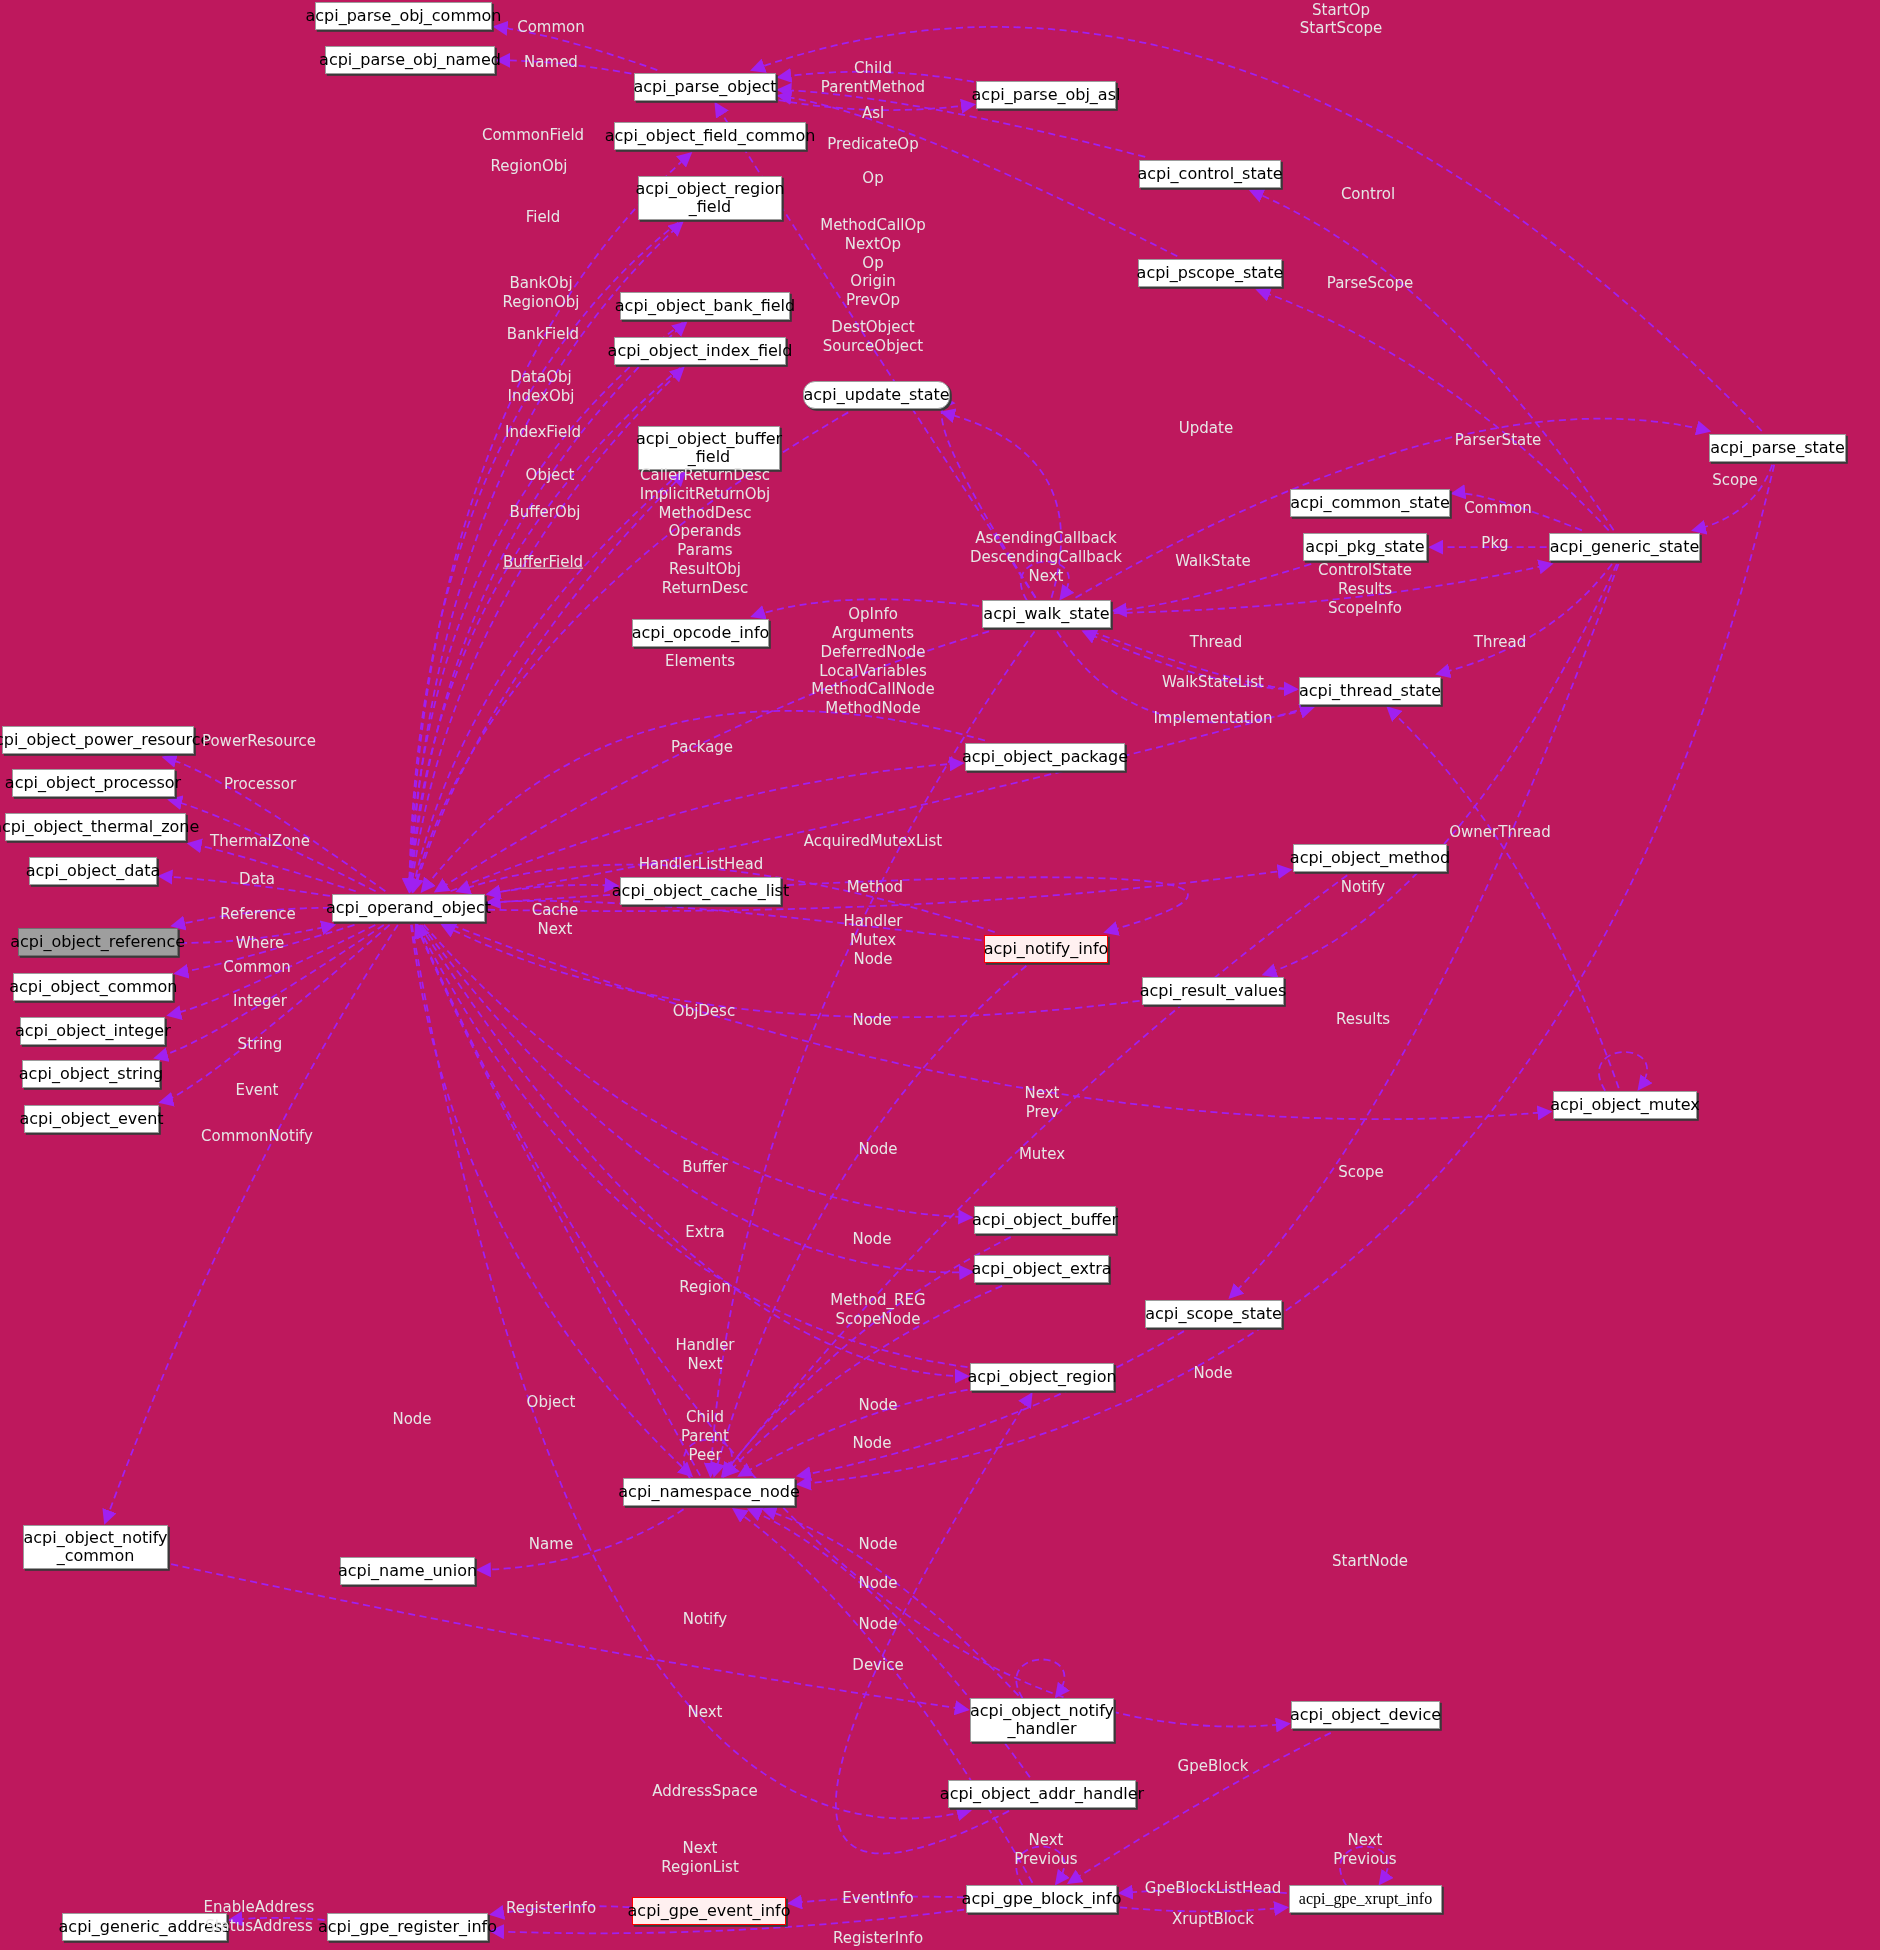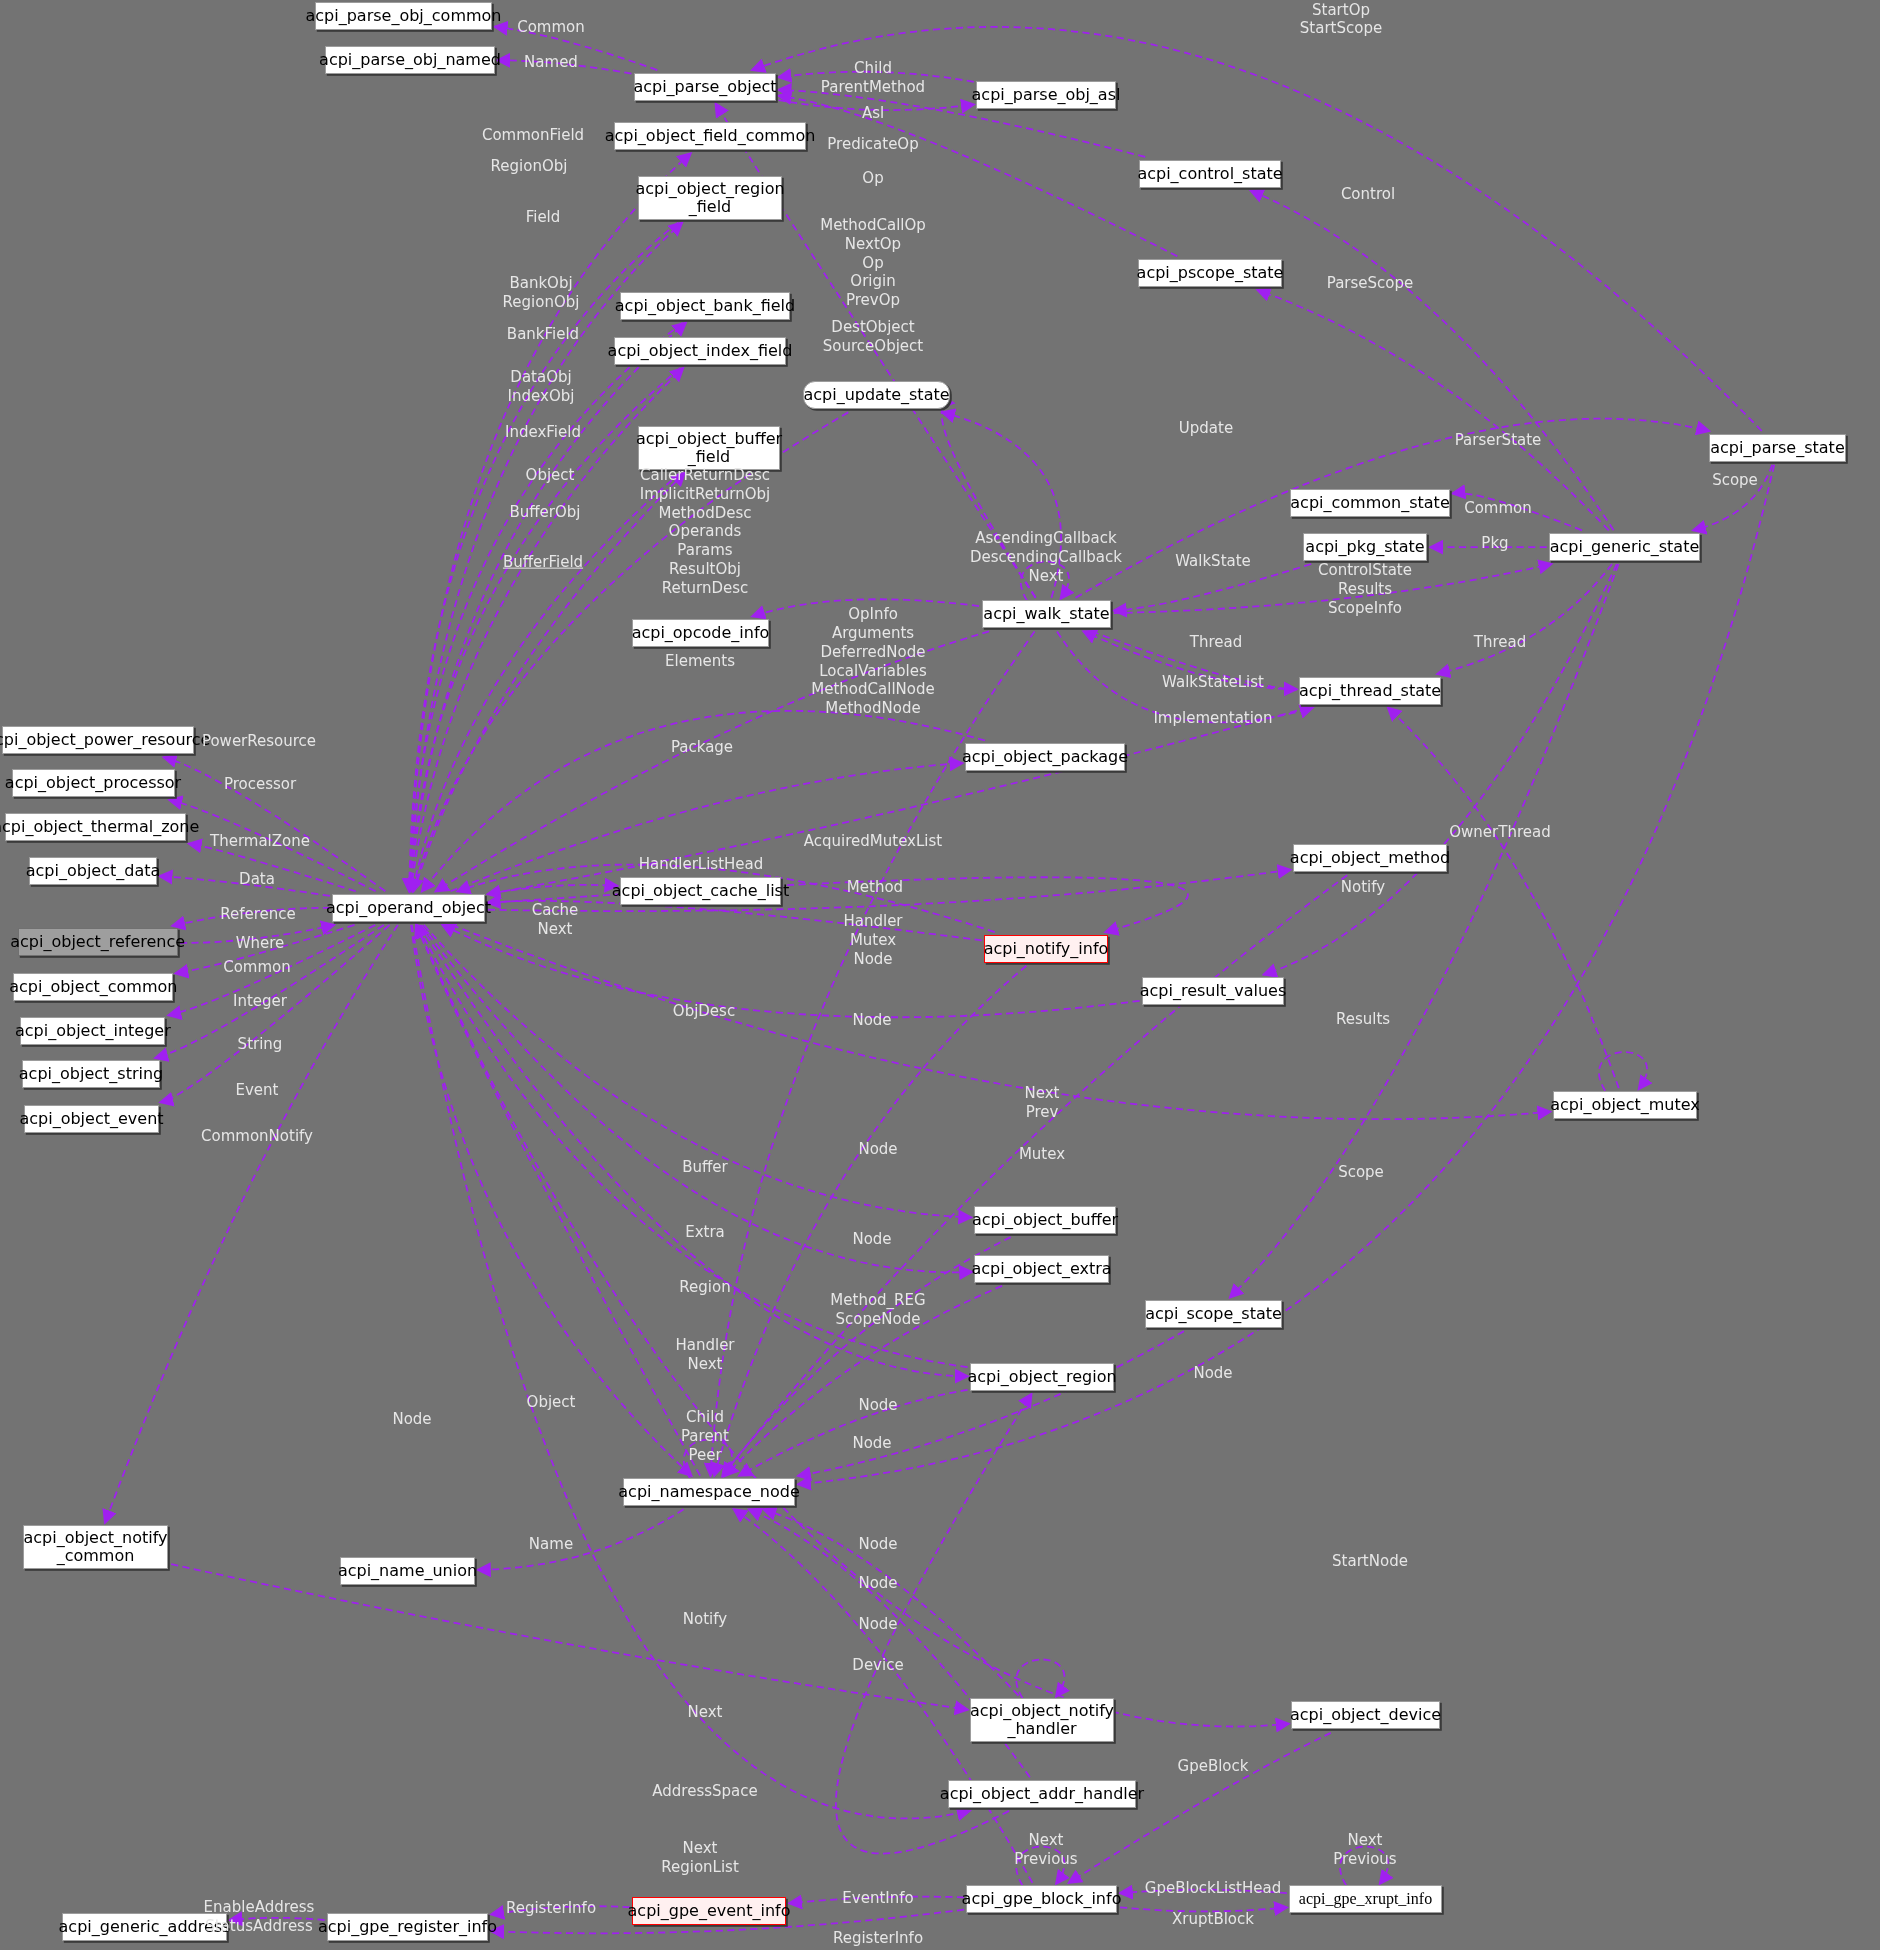--- a/index.html
+++ b/index.html
@@ -1,16 +1,16 @@
 <!DOCTYPE html>
 <html style="font-size:14px"><head>
 <meta charset="utf-8">
 <style>
   html,body{margin:0;padding:0;background:#000;}
-  #stage{position:relative;width:1881px;height:1951px;background:#737373;overflow:hidden;
+  #stage{position:relative;width:1881px;height:1951px;background:#be185d;overflow:hidden;
          font-family:"DejaVu Sans","Liberation Sans",sans-serif;}
   #stage svg{position:absolute;left:0;top:0;}
   .node{position:absolute;display:flex;align-items:center;justify-content:center;
         background:#fff;border:1.8px solid #9c9c9c;color:#000;font-size:16px;
         text-align:center;white-space:pre;line-height:1.12;box-sizing:border-box;
         box-shadow:1.8px 1.8px 0 #3a3a3a;cursor:pointer;z-index:2;}
   .node.gray{background:#9e9e9e;border-color:#707070;}
   .node.red{background:#fff0f0;border-color:#ff0000;}
   .edge-label{position:absolute;transform:translate(-50%,-50%);color:#e6e6e6;
         font-size:15px;text-align:center;white-space:pre;line-height:1.25;z-index:3;}

